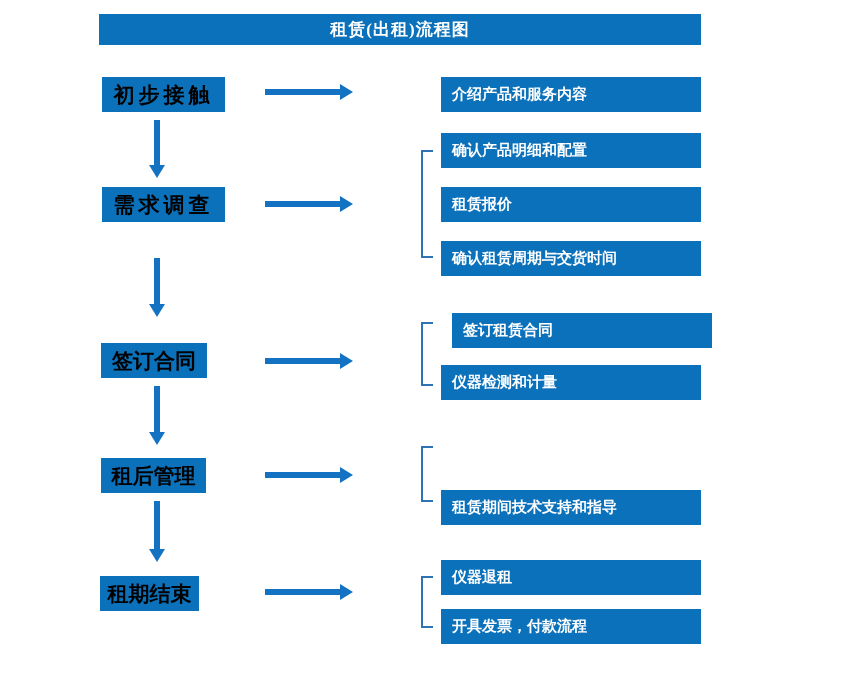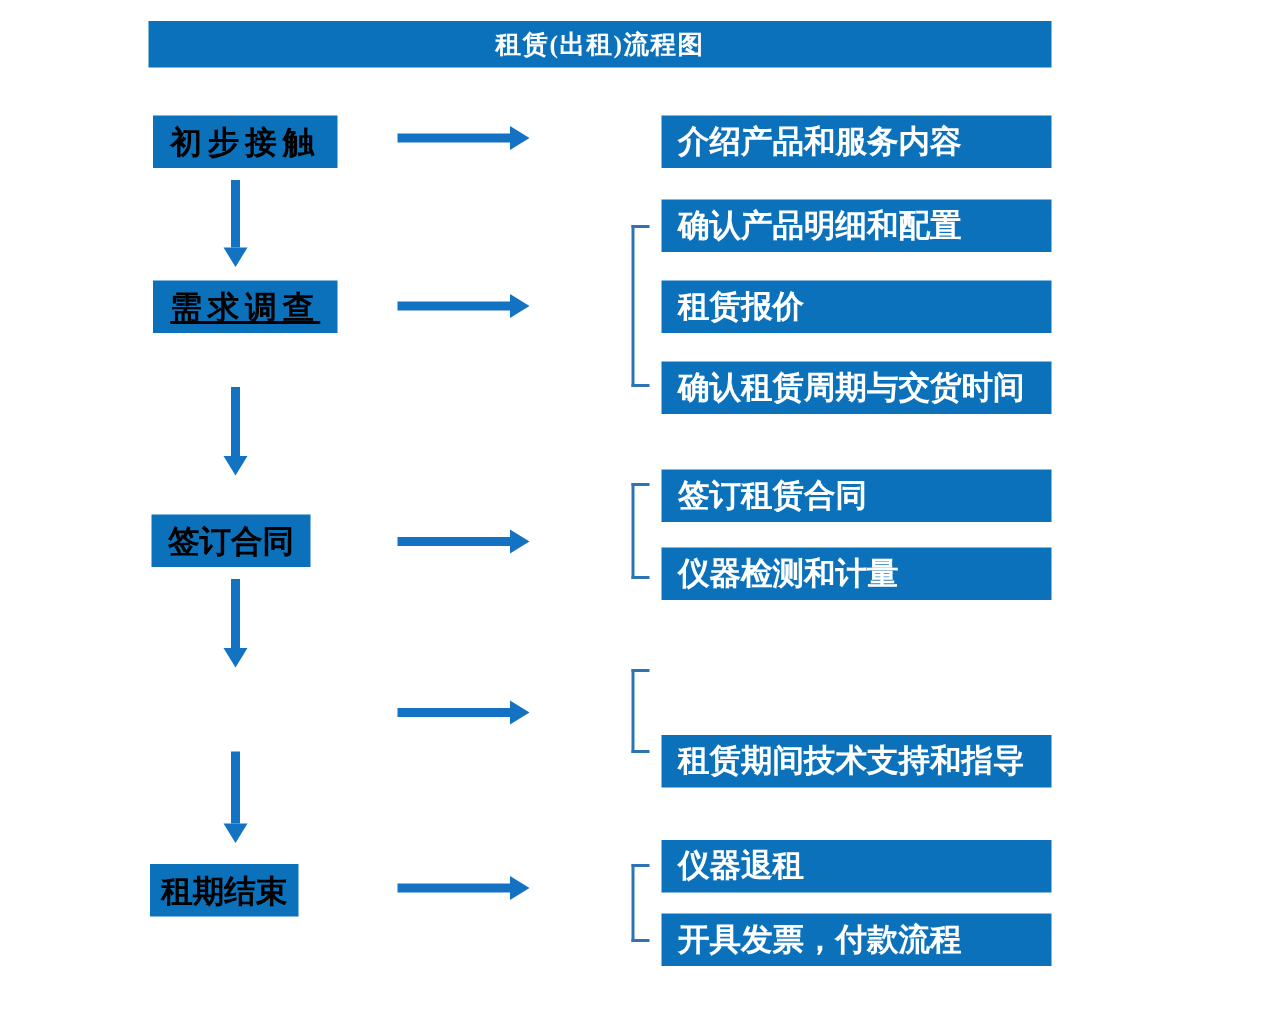--- a/index.html
+++ b/index.html
@@ -10,30 +10,30 @@
   .title-bar{
     position:absolute;left:99px;top:14px;width:602px;height:31px;
     background:var(--blue);color:#fff;display:flex;align-items:center;justify-content:center;
     font-size:17px;letter-spacing:1px;
   }
   .step-box{
     position:absolute;height:35px;background:var(--blue);color:#000000;
     display:flex;align-items:center;justify-content:center;font-size:21px;white-space:nowrap;
   }
   .s1{left:102px;top:77px;width:123px;letter-spacing:4px;}
-  .s2{left:102px;top:187px;width:123px;letter-spacing:4px;text-decoration:underline;}
+  .s2{left:102px;top:187px;width:123px;letter-spacing:4px;}
   .s3{left:101px;top:343px;width:106px;}
   .s4{left:101px;top:458px;width:105px;}
   .s5{left:100px;top:576px;width:99px;}
   .detail-box{
     position:absolute;left:441px;width:260px;height:35px;background:var(--blue);color:#fff;
-    font-size:21px;line-height:35px;padding-left:11px;box-sizing:border-box;white-space:nowrap;
+    font-size:15px;line-height:35px;padding-left:11px;box-sizing:border-box;white-space:nowrap;
   }
   .d1{top:77px;}  .d2{top:133px;} .d3{top:187px;} .d4{top:241px;}
-  .d5{top:313px;} .d6{top:365px;} .d7{top:422px;} .d8{top:490px;}
+  .d5{top:313px;margin-left:11px;} .d6{top:365px;} .d7{top:422px;} .d8{top:490px;}
   .d9{top:560px;} .d10{top:609px;}
   .h-arrow{position:absolute;left:265px;width:88px;height:16px;}
   .h-arrow .shaft{position:absolute;left:0;top:5px;width:76px;height:6px;background:var(--arrow);}
   .h-arrow .head{position:absolute;right:0;top:0;width:0;height:0;
     border-left:13px solid var(--arrow);border-top:8px solid transparent;border-bottom:8px solid transparent;}
   .ha1{top:84px;} .ha2{top:196px;} .ha3{top:353px;} .ha4{top:467px;} .ha5{top:584px;}
   .v-arrow{position:absolute;left:149px;width:16px;}
   .v-arrow .shaft{position:absolute;left:5px;top:0;width:6px;background:var(--arrow);}
   .v-arrow .head{position:absolute;left:0;bottom:0;width:0;height:0;
     border-top:13px solid var(--arrow);border-left:8px solid transparent;border-right:8px solid transparent;}
@@ -53,20 +53,21 @@
 
 <div class="canvas">
 
   <div class="title-bar">
     <span>租赁(出租)流程图</span>
   </div>
 
   <div class="step-box s1">初步接触</div>
   <div class="step-box s2">需求调查</div>
   <div class="step-box s3">签订合同</div>
+  <div class="step-box s4">租后管理</div>
   <div class="step-box s5">租期结束</div>
 
   <div class="v-arrow va1">
       <div class="shaft"></div>
       <div class="head"></div>
     </div>
   <div class="v-arrow va2">
       <div class="shaft"></div>
       <div class="head"></div>
     </div>

